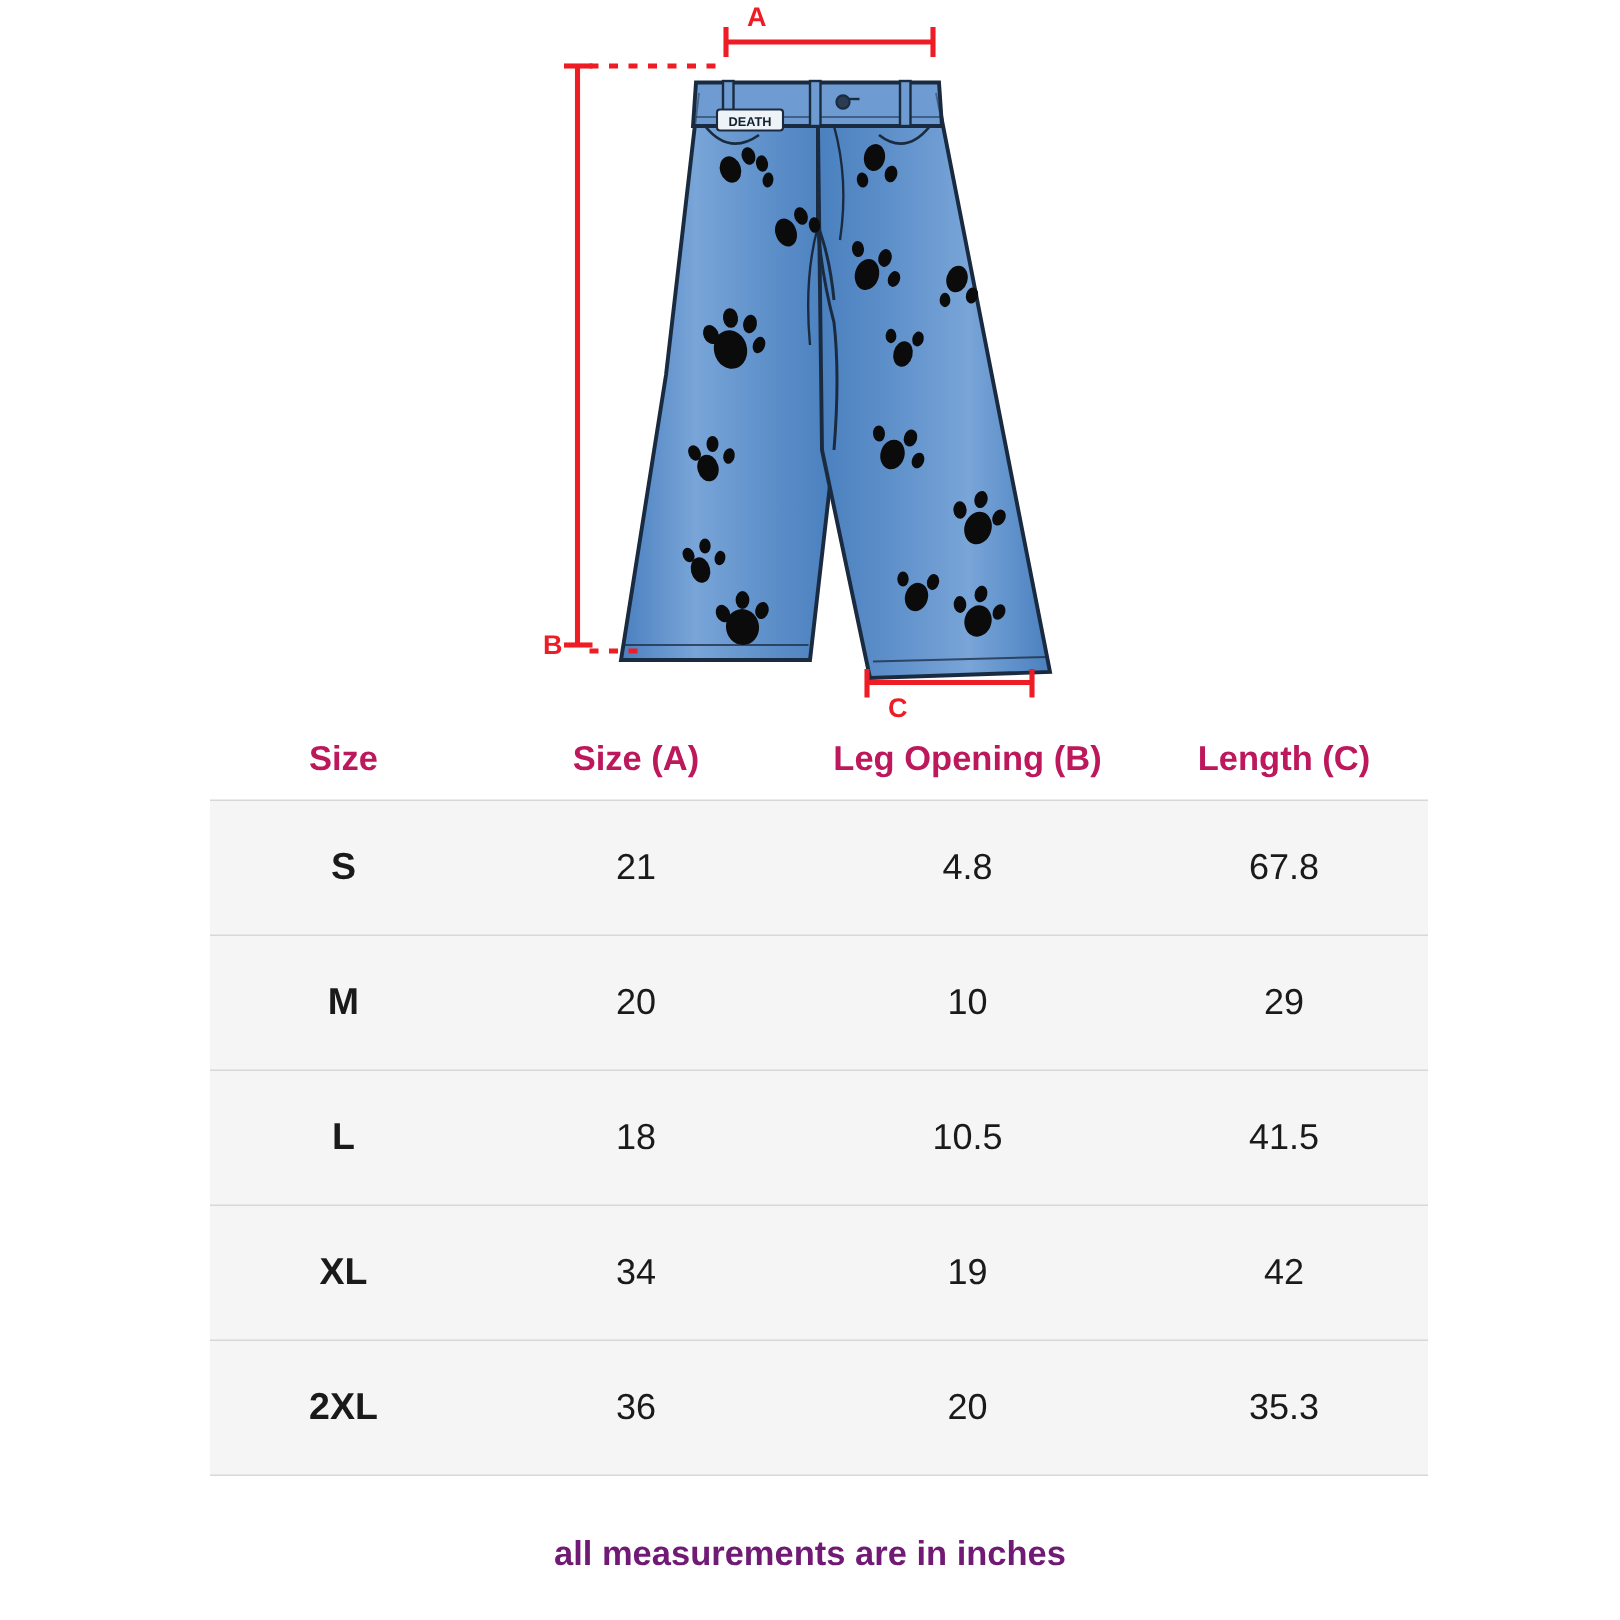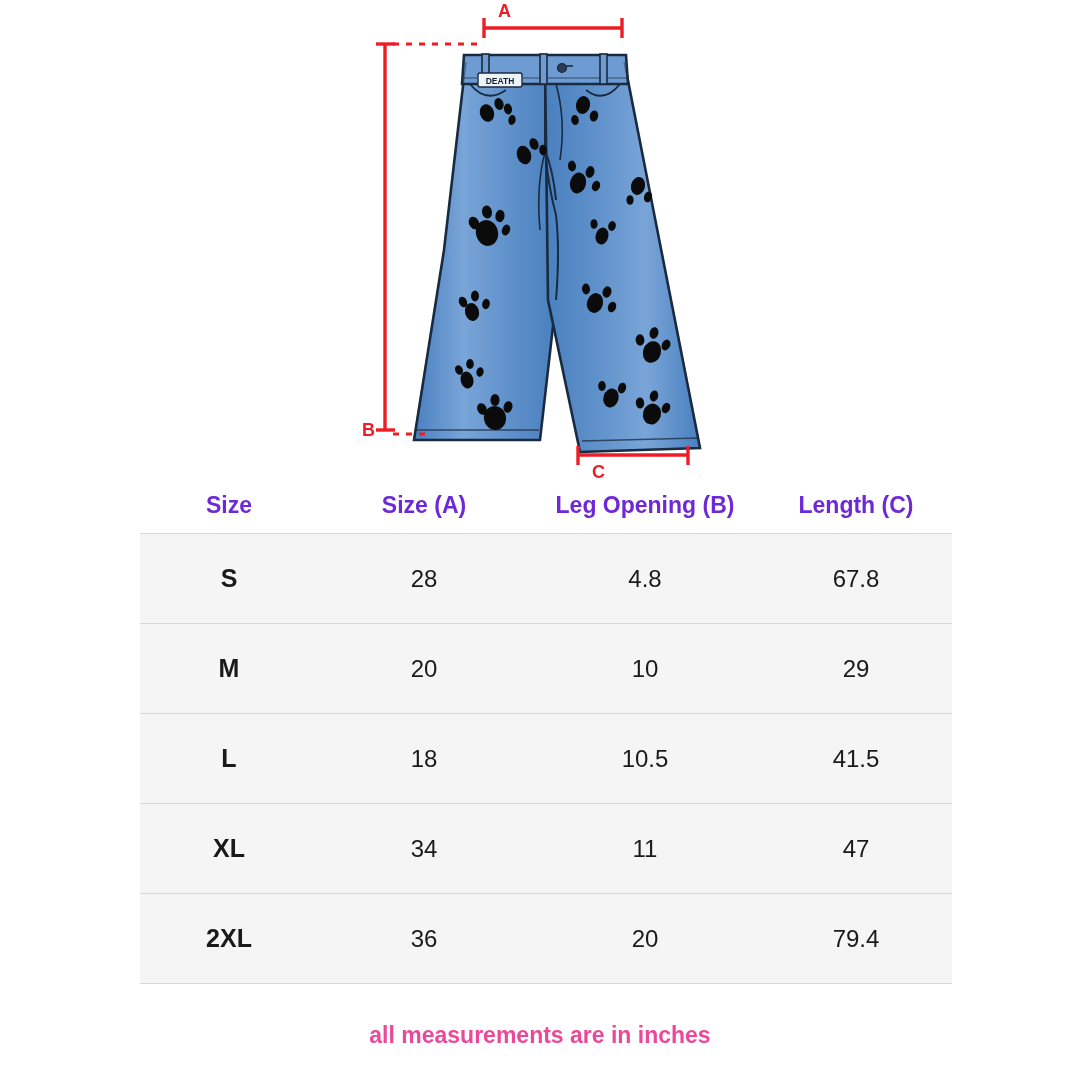--- a/index.html
+++ b/index.html
@@ -42,21 +42,21 @@
     width: 812px;
   }
   table.sizes {
     border-collapse: collapse;
     width: 812px;
     table-layout: fixed;
   }
   table.sizes th {
     font-size: 23px;
     font-weight: bold;
-    color: #6d28d9;
+    color: #be185d;
     padding: 10px 0 14px 0;
     text-align: center;
     background: #ffffff;
   }
   table.sizes thead tr {
     border-bottom: 1.5px solid #d8d8d8;
   }
   table.sizes td {
     font-size: 24px;
     text-align: center;
@@ -76,21 +76,21 @@
   table.sizes col.c4 { width: 192px; }
 
   #footnote {
     position: absolute;
     left: 0;
     top: 1022px;
     width: 1080px;
     text-align: center;
     font-size: 23px;
     font-weight: bold;
-    color: #ec4899;
+    color: #701a75;
   }
 </style>
 </head>
 <body>
 
 <div id="page">
 
   <div id="diagram">
     <svg width="1080" height="480" viewBox="0 0 1080 480" xmlns="http://www.w3.org/2000/svg">
       <defs>
@@ -261,47 +261,47 @@
         <tr>
           <th>Size</th>
           <th>Size (A)</th>
           <th>Leg Opening (B)</th>
           <th>Length (C)</th>
         </tr>
       </thead>
       <tbody>
         <tr>
           <td class="size-cell">S</td>
-          <td>28</td>
+          <td>21</td>
           <td>4.8</td>
           <td>67.8</td>
         </tr>
         <tr>
           <td class="size-cell">M</td>
           <td>20</td>
           <td>10</td>
           <td>29</td>
         </tr>
         <tr>
           <td class="size-cell">L</td>
           <td>18</td>
           <td>10.5</td>
           <td>41.5</td>
         </tr>
         <tr>
           <td class="size-cell">XL</td>
           <td>34</td>
-          <td>11</td>
-          <td>47</td>
+          <td>19</td>
+          <td>42</td>
         </tr>
         <tr>
           <td class="size-cell">2XL</td>
           <td>36</td>
           <td>20</td>
-          <td>79.4</td>
+          <td>35.3</td>
         </tr>
       </tbody>
     </table>
   </div>
 
   <div id="footnote">all measurements are in inches</div>
 
 </div>
 
 </body></html>

